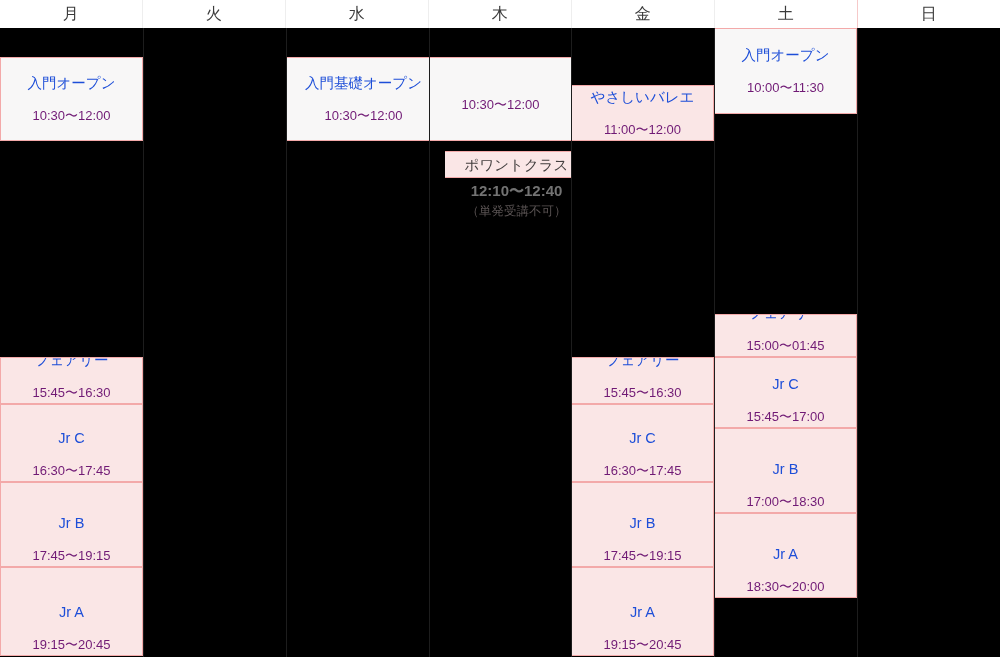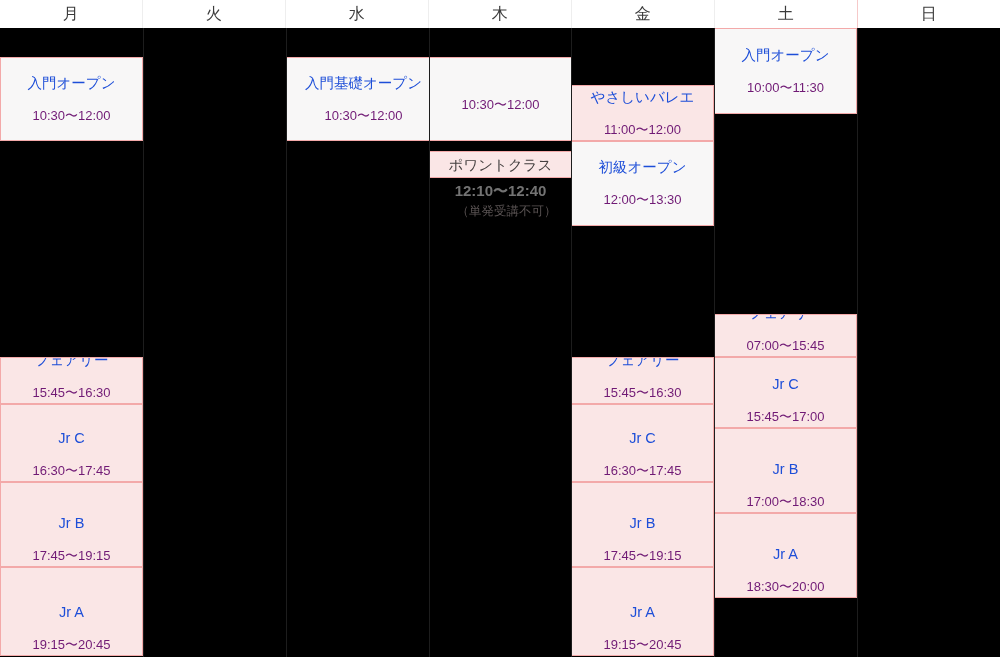--- a/index.html
+++ b/index.html
@@ -88,21 +88,21 @@
   .lesson.tone-light { background: #f8f7f7; }
   .lesson.tone-pink  { background: #fae6e6; justify-content: flex-end; }
 
   
   .lesson-split {
     position: absolute;
     left: 0;
     width: 143px;
     display: flex;
     flex-direction: column;
-    align-items: flex-end;
+    align-items: center;
     padding-left: 32px;
   }
   .lesson-split .split-band {
     width: 143px;
     background: #fae6e6;
     border-top: 1px solid #f3a9a9;
     border-bottom: 1px solid #f3a9a9;
     font-size: 14.5px;
     line-height: 26px;
     height: 27px;
@@ -185,24 +185,20 @@
           <div class="split-time" style="width: 143px;">12:10〜12:40</div>
           <div class="split-note" style="width: 131px; font-family: Liberation Mono, monospace;">（単発受講不可）</div>
         </div>
       </div>
       <div class="col-sep" style="left: 429px;"></div>
       <div class="col" style="left: 571px; width: 143px;">
         <div class="lesson tone-pink" style="top: 57px; height: 56px; width: 143px;">
           <div class="l-title">やさしいバレエ</div>
           <div class="l-time">11:00〜12:00</div>
         </div>
-        <div class="lesson tone-light" style="top: 113px; height: 85px; width: 143px;">
-          <div class="l-title">初級オープン</div>
-          <div class="l-time">12:00〜13:30</div>
-        </div>
         <div class="lesson tone-pink" style="top: 329px; height: 47px; width: 143px;">
           <div class="l-title">フェアリー</div>
           <div class="l-time">15:45〜16:30</div>
         </div>
         <div class="lesson tone-pink" style="top: 376px; height: 78px; width: 143px;">
           <div class="l-title">Jr C</div>
           <div class="l-time">16:30〜17:45</div>
         </div>
         <div class="lesson tone-pink" style="top: 454px; height: 85px; width: 143px;">
           <div class="l-title">Jr B</div>
@@ -214,21 +210,21 @@
         </div>
       </div>
       <div class="col-sep" style="left: 571px;"></div>
       <div class="col" style="left: 714px; width: 143px;">
         <div class="lesson tone-light" style="top: 0px; height: 86px; width: 143px;">
           <div class="l-title">入門オープン</div>
           <div class="l-time">10:00〜11:30</div>
         </div>
         <div class="lesson tone-pink" style="top: 286px; height: 43px; width: 143px;">
           <div class="l-title">フェアリー</div>
-          <div class="l-time">07:00〜15:45</div>
+          <div class="l-time">15:00〜01:45</div>
         </div>
         <div class="lesson tone-pink" style="top: 329px; height: 71px; width: 143px;">
           <div class="l-title">Jr C</div>
           <div class="l-time">15:45〜17:00</div>
         </div>
         <div class="lesson tone-pink" style="top: 400px; height: 85px; width: 143px;">
           <div class="l-title">Jr B</div>
           <div class="l-time">17:00〜18:30</div>
         </div>
         <div class="lesson tone-pink" style="top: 485px; height: 85px; width: 143px;">

